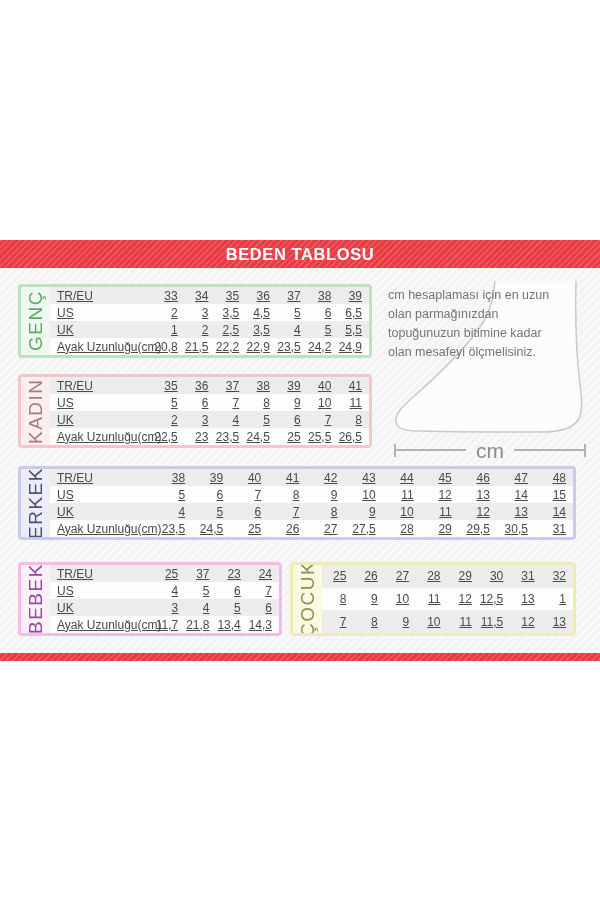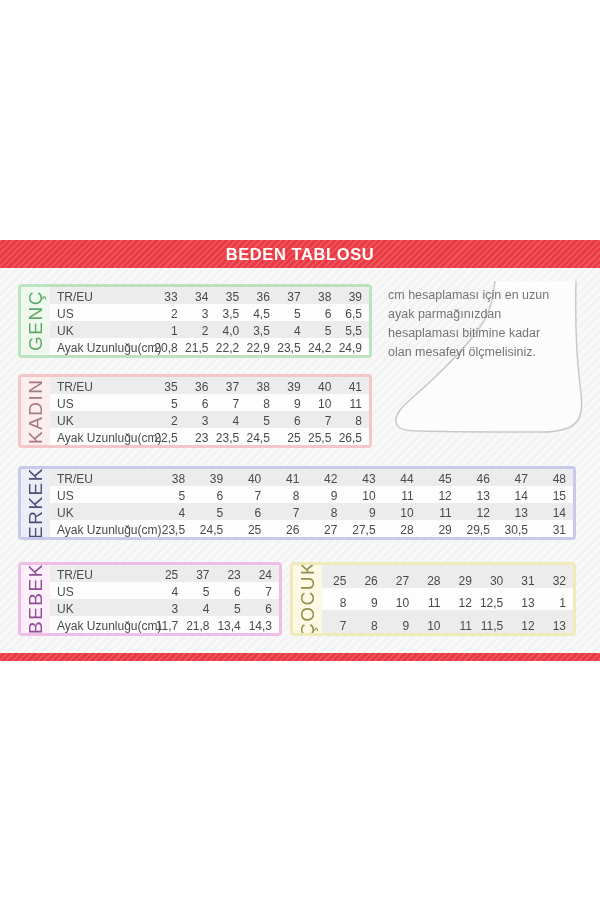--- a/index.html
+++ b/index.html
@@ -38,21 +38,21 @@
   .t-erkek { left:18px;  top:466px; width:558px; height:74px; }
   .t-bebek { left:18px;  top:562px; width:264px; height:74px; }
   .t-cocuk { left:290px; top:562px; width:286px; height:74px; }
 
   .tlabel {
     width:29px; flex:0 0 29px; display:flex; align-items:center; justify-content:center;
     writing-mode:vertical-rl; transform:rotate(180deg);
     font-size:19px; letter-spacing:1.5px; line-height:1;
   }
   .tbody { flex:1 1 auto; display:flex; flex-direction:column; }
-  .trow { flex:1 1 auto; display:flex; align-items:flex-end; font-size:12px; color:#4a4a4a; background:#fdfdfd; }
+  .trow { flex:1 1 auto; display:flex; align-items:center; font-size:12px; color:#4a4a4a; background:#fdfdfd;text-decoration:underline; }
   .trow.alt { background:#ececec; }
   .rowlabel { flex:0 0 104px; width:104px; padding-left:7px; text-align:left; white-space:nowrap; }
   .cell { flex:1 1 0; text-align:right; padding-right:7px; white-space:nowrap; }
 
   
   .note {
     position:absolute; left:388px; top:286px; width:164px;
     font-size:12.5px; line-height:19px; color:#757575;
   }
   .foot-wrap { position:absolute; left:392px; top:281px; width:198px; height:158px; }
@@ -95,21 +95,21 @@
           <div class="cell">3,5</div>
           <div class="cell">4,5</div>
           <div class="cell">5</div>
           <div class="cell">6</div>
           <div class="cell">6,5</div>
         </div>
         <div class="trow alt">
           <div class="rowlabel">UK</div>
           <div class="cell">1</div>
           <div class="cell">2</div>
-          <div class="cell">4,0</div>
+          <div class="cell">2,5</div>
           <div class="cell">3,5</div>
           <div class="cell">4</div>
           <div class="cell">5</div>
           <div class="cell">5,5</div>
         </div>
         <div class="trow">
           <div class="rowlabel">Ayak Uzunluğu(cm)</div>
           <div class="cell">20,8</div>
           <div class="cell">21,5</div>
           <div class="cell">22,2</div>
@@ -298,18 +298,25 @@
         </div>
       </div>
   </div>
 
   <div class="foot-wrap">
     <svg width="198" height="158" viewBox="0 0 198 158">
       <path d="M103,0 C101,16 99,28 92,40 C76,66 44,96 20,117 C9,127 3,133 4,141 C5,148 13,150 28,150 C60,151 120,151 150,151 C168,151 180,148 186,139 C191,131 190,119 188,104 C185,80 183,42 184,0" fill="#fcfcfc" stroke="#c9c9c9" stroke-width="1.5"></path>
     </svg>
   </div>
 
-  <div class="note">cm hesaplaması için en uzun ayak parmağınızdan hesaplaması bitimine kadar olan mesafeyi ölçmelisiniz.</div>
-
+  <div class="note">cm hesaplaması için en uzun olan parmağınızdan topuğunuzun bitimine kadar olan mesafeyi ölçmelisiniz.</div>
+
+  <div class="measure-line">
+    <div class="tick"></div>
+    <div class="dline"></div>
+    <div class="dtext">cm</div>
+    <div class="dline"></div>
+    <div class="tick"></div>
+  </div>
 
   <div class="footer-bar accent-bar" style="background-color: rgb(234, 58, 67);"></div>
 
 </div>
 
 </body></html>

